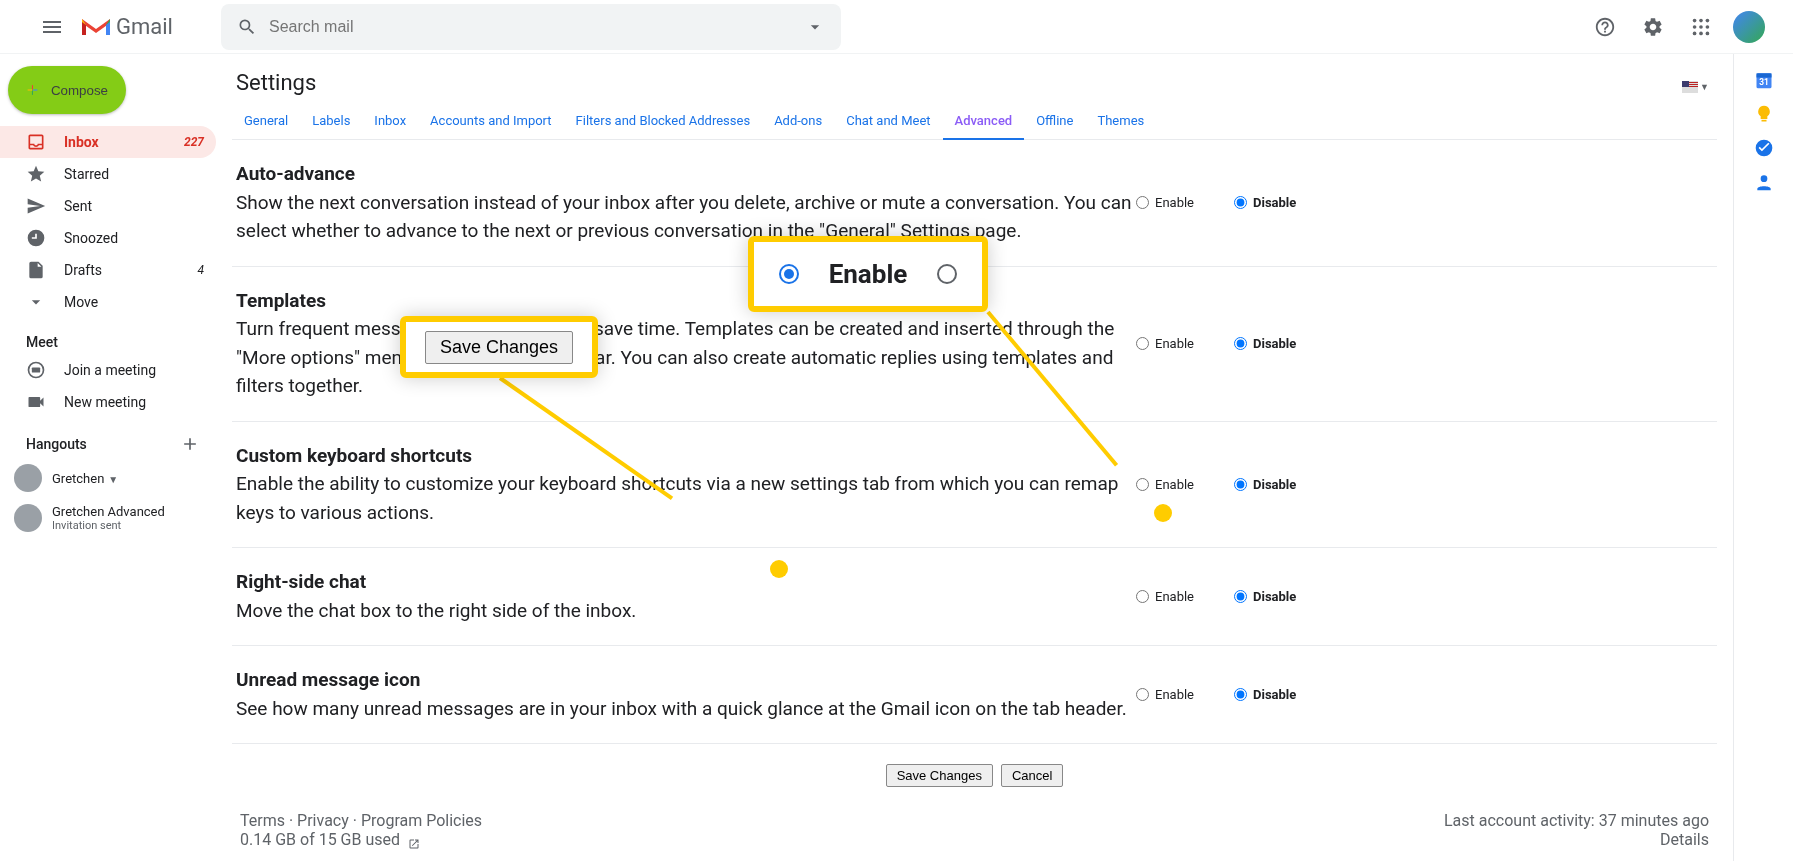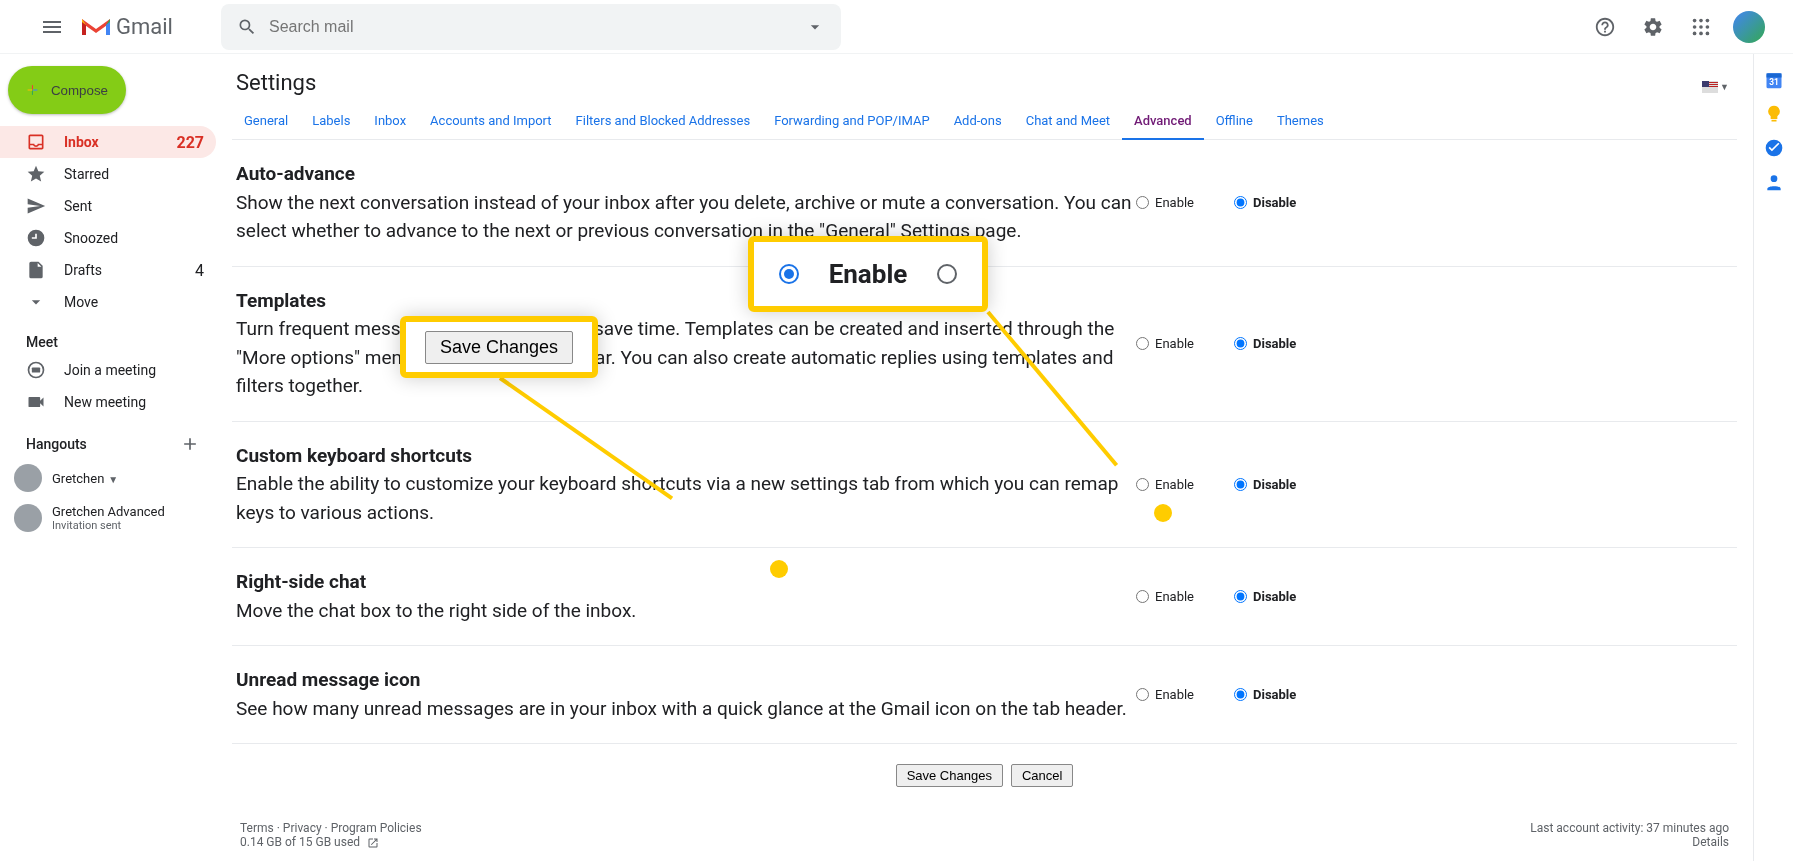--- a/index.html
+++ b/index.html
@@ -28,63 +28,63 @@
     .compose-btn { margin: 0 0 12px 8px; width: 118px; height: 48px; border-radius: 24px; box-shadow: 0 1px 2px rgba(0,0,0,0.15), 0 1px 3px 1px rgba(0,0,0,0.08); display: flex; align-items: center; padding: 0 18px; cursor: pointer; background: #84cc16; border: none; }
     .compose-btn svg { width: 24px; height: 24px; }
     .compose-btn span { margin-left: 12px; color: #3c4043; font-weight: 500; }
     
     .nav-list { list-style: none; }
     .nav-item { display: flex; align-items: center; height: 32px; padding: 0 12px 0 26px; border-radius: 0 16px 16px 0; cursor: pointer; font-size: 14px; color: #202124; }
     .nav-item.active { background: #fce8e6; color: #d93025; font-weight: 700; }
     .nav-item .nav-icon { width: 20px; height: 20px; margin-right: 18px; }
     .nav-item .nav-icon svg { fill: #5f6368; width: 20px; height: 20px; }
     .nav-item.active .nav-icon svg { fill: #d93025; }
-    .nav-item .count { margin-left: auto; font-size: 16px; }
+    .nav-item .count { margin-left: auto; font-size: 12px; font-style: italic; }
     
     .section-header { padding: 16px 0 4px 26px; font-size: 14px; font-weight: 500; color: #202124; display: flex; align-items: center; }
     .section-header .plus { margin-left: auto; margin-right: 16px; width: 20px; height: 20px; cursor: pointer; }
     .section-header .plus svg { fill: #5f6368; }
     
     .hangout-item { display: flex; align-items: center; padding: 6px 12px 6px 14px; cursor: pointer; }
     .hangout-item .hav { width: 28px; height: 28px; border-radius: 50%; background: #9aa0a6; margin-right: 10px; position: relative; }
     .hangout-item .chev-sm { font-size: 10px; color: #5f6368; margin-left: 4px; }
     .hangout-item .hname { font-size: 13px; }
     .hangout-item .sub { font-size: 11px; color: #5f6368; }
     
     .content { flex: 1; display: flex; }
     .settings-pane { flex: 1; padding: 16px 16px 0 16px; overflow: hidden; display: flex; flex-direction: column; }
     .settings-title { font-size: 22px; font-weight: 400; margin-bottom: 8px; margin-left: 4px; }
     
     .tabs { display: flex; border-bottom: 1px solid #e8eaed; margin-bottom: 0; }
     .tab { padding: 10px 12px; font-size: 13px; color: #1a73e8; cursor: pointer; white-space: nowrap; }
-    .tab.active { color: #701a75; font-weight: 500; border-bottom: 2px solid #1a73e8; margin-bottom: -1px; }
+    .tab.active { color: #8b5cf6; font-weight: 500; border-bottom: 2px solid #1a73e8; margin-bottom: -1px; }
     
     .lang-icon { margin-left: auto; display: flex; align-items: center; padding: 8px; cursor: pointer; }
     .lang-icon svg { width: 16px; height: 12px; }
     .lang-icon .tri { font-size: 9px; color: #5f6368; margin-left: 2px; }
     
     .settings-body { flex: 1; overflow-y: auto; }
     .setting-row { display: flex; padding: 20px 4px; border-bottom: 1px solid #e8eaed; }
     .setting-desc { flex: 1; max-width: 900px; font-size: 19px; line-height: 1.5; color: #202124; }
     .setting-desc .title { font-weight: 700; }
     .setting-controls { display: flex; align-items: center; gap: 40px; padding-right: 40px; white-space: nowrap; }
     .radio-group { display: flex; align-items: center; gap: 6px; font-size: 13px; }
     .radio-group input { width: 13px; height: 13px; }
     .radio-group.sel label { font-weight: 700; }
     
     .action-row { text-align: center; padding: 20px 0; }
     .action-row button { font-size: 13px; padding: 3px 10px; border: 1px solid #888; background: #efefef; border-radius: 2px; cursor: pointer; margin: 0 4px; }
     
-    .footer { display: flex; justify-content: space-between; padding: 8px 8px 12px 8px; font-size: 12px; color: #5f6368; border-top: 1px solid transparent; }
+    .footer { display: flex; justify-content: space-between; padding: 8px 8px 12px 8px; font-size: 16px; color: #5f6368; border-top: 1px solid transparent; }
     .footer a { color: #5f6368; text-decoration: none; }
     .footer .ext-icon { display: inline-block; width: 12px; height: 12px; margin-left: 4px; vertical-align: middle; }
     .footer .ext-icon svg { fill: #5f6368; width: 12px; height: 12px; }
     .footer .right { text-align: right; }
     
-    .right-rail { width: 40px; border-left: 1px solid #e8eaed; display: flex; flex-direction: column; align-items: center; padding-top: 16px; gap: 14px; text-decoration: underline; }
+    .right-rail { width: 60px; border-left: 1px solid #e8eaed; display: flex; flex-direction: column; align-items: center; padding-top: 16px; gap: 14px; text-decoration: underline; }
     .rail-icon { width: 20px; height: 20px; cursor: pointer; }
     
     .callout { position: absolute; background: #fff; border: 6px solid #ffcc00; border-radius: 6px; box-shadow: 0 0 20px rgba(0,0,0,0.2); z-index: 100; display: flex; align-items: center; justify-content: center; }
     .callout-1 { top: 236px; left: 748px; width: 240px; height: 76px; gap: 30px; padding: 0 20px; }
     .callout-1 .big-radio { width: 20px; height: 20px; border: 2px solid #5f6368; border-radius: 50%; }
     .callout-1 .big-radio.checked { border-color: #1a73e8; }
     .callout-1 .big-radio.checked::after { content: ''; display: block; width: 10px; height: 10px; background: #1a73e8; border-radius: 50%; margin: 3px; }
     .callout-1 .lbl { font-size: 26px; font-weight: 700; }
     .callout-2 { top: 316px; left: 400px; width: 198px; height: 62px; }
     .callout-2 button { font-size: 18px; padding: 5px 14px; border: 1px solid #888; background: #efefef; border-radius: 2px; }
@@ -254,21 +254,20 @@
             </svg>
           <span class="tri">▼</span>
         </div>
       </div>
       <div class="tabs" id="tabs">
           <div class="tab">General</div>
           <div class="tab">Labels</div>
           <div class="tab">Inbox</div>
           <div class="tab">Accounts and Import</div>
           <div class="tab">Filters and Blocked Addresses</div>
-          <div class="tab">Forwarding and POP/IMAP</div>
           <div class="tab">Add-ons</div>
           <div class="tab">Chat and Meet</div>
           <div class="tab active">Advanced</div>
           <div class="tab">Offline</div>
           <div class="tab">Themes</div>
         </div>
       <div class="settings-body" id="settings-body">
           <div class="setting-row">
     <div class="setting-desc"><span class="title">Auto-advance</span><br>Show the next conversation instead of your inbox after you delete, archive or mute a conversation. You can select whether to advance to the next or previous conversation in the "General" Settings page.</div>
     <div class="setting-controls">

